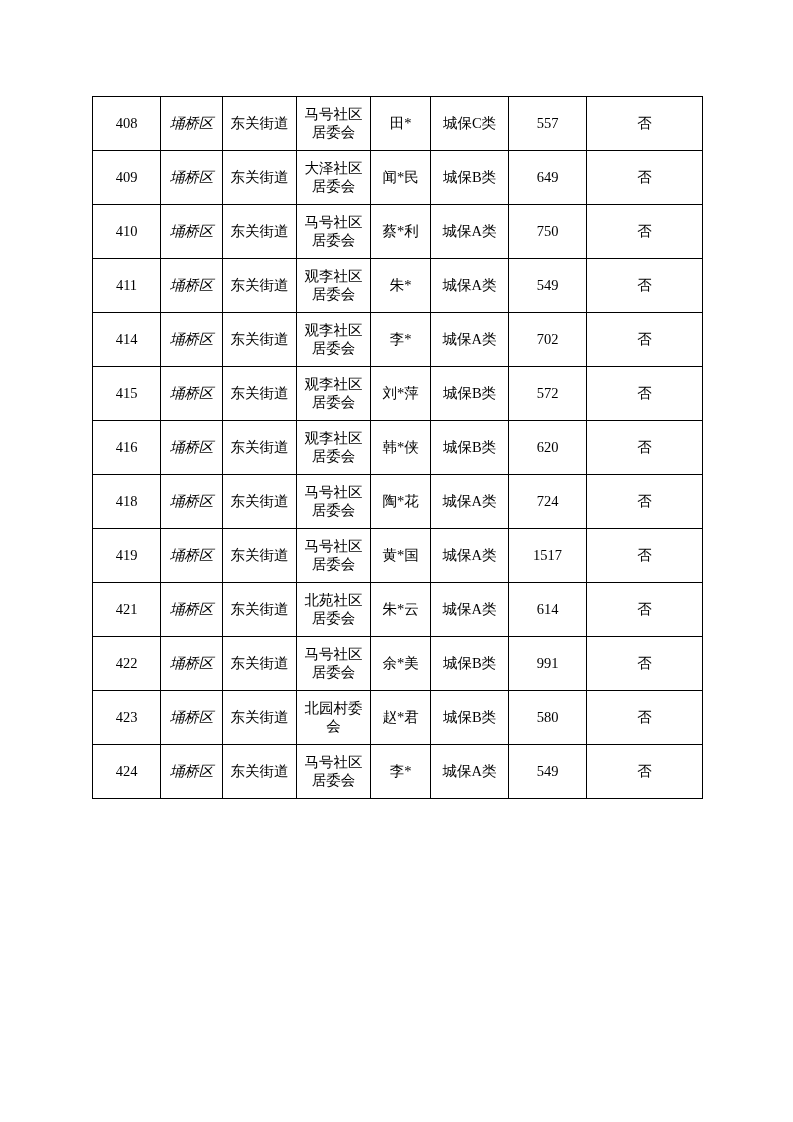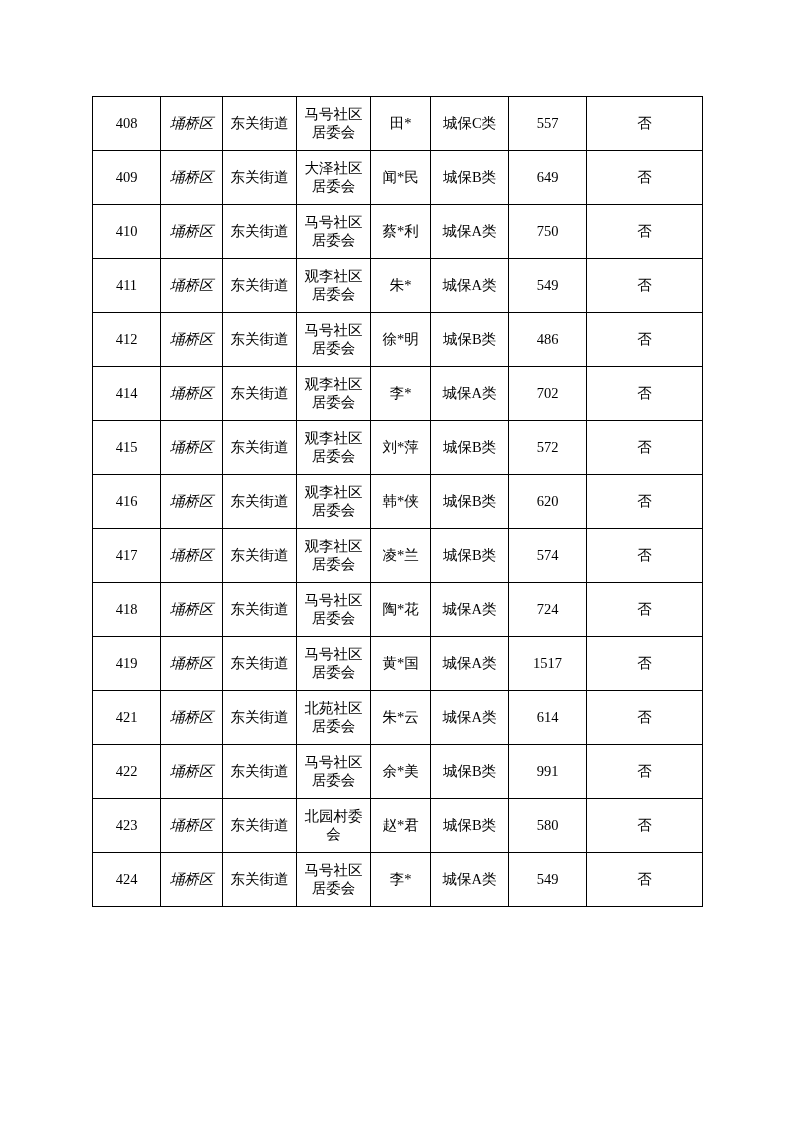--- a/index.html
+++ b/index.html
@@ -159,148 +159,94 @@
           </td>
           <td class="c-amount">
             <span class="cell-inner">549</span>
           </td>
           <td class="c-flag">
             <span class="cell-inner">否</span>
           </td>
         </tr>
         <tr>
           <td class="c-seq">
-            <span class="cell-inner">412</span>
-          </td>
-          <td class="c-district">
-            <span class="cell-inner">埇桥区</span>
-          </td>
-          <td class="c-street">
-            <span class="cell-inner">东关街道</span>
-          </td>
-          <td class="c-committee">
-            <span class="cell-inner">马号社区
-居委会</span>
-          </td>
-          <td class="c-name">
-            <span class="cell-inner">徐*明</span>
+            <span class="cell-inner">414</span>
+          </td>
+          <td class="c-district">
+            <span class="cell-inner">埇桥区</span>
+          </td>
+          <td class="c-street">
+            <span class="cell-inner">东关街道</span>
+          </td>
+          <td class="c-committee">
+            <span class="cell-inner">观李社区
+居委会</span>
+          </td>
+          <td class="c-name">
+            <span class="cell-inner">李*</span>
+          </td>
+          <td class="c-category">
+            <span class="cell-inner">城保A类</span>
+          </td>
+          <td class="c-amount">
+            <span class="cell-inner">702</span>
+          </td>
+          <td class="c-flag">
+            <span class="cell-inner">否</span>
+          </td>
+        </tr>
+        <tr>
+          <td class="c-seq">
+            <span class="cell-inner">415</span>
+          </td>
+          <td class="c-district">
+            <span class="cell-inner">埇桥区</span>
+          </td>
+          <td class="c-street">
+            <span class="cell-inner">东关街道</span>
+          </td>
+          <td class="c-committee">
+            <span class="cell-inner">观李社区
+居委会</span>
+          </td>
+          <td class="c-name">
+            <span class="cell-inner">刘*萍</span>
           </td>
           <td class="c-category">
             <span class="cell-inner">城保B类</span>
           </td>
           <td class="c-amount">
-            <span class="cell-inner">486</span>
-          </td>
-          <td class="c-flag">
-            <span class="cell-inner">否</span>
-          </td>
-        </tr>
-        <tr>
-          <td class="c-seq">
-            <span class="cell-inner">414</span>
+            <span class="cell-inner">572</span>
+          </td>
+          <td class="c-flag">
+            <span class="cell-inner">否</span>
+          </td>
+        </tr>
+        <tr>
+          <td class="c-seq">
+            <span class="cell-inner">416</span>
           </td>
           <td class="c-district">
             <span class="cell-inner">埇桥区</span>
           </td>
           <td class="c-street">
             <span class="cell-inner">东关街道</span>
           </td>
           <td class="c-committee">
             <span class="cell-inner">观李社区
 居委会</span>
           </td>
           <td class="c-name">
-            <span class="cell-inner">李*</span>
-          </td>
-          <td class="c-category">
-            <span class="cell-inner">城保A类</span>
-          </td>
-          <td class="c-amount">
-            <span class="cell-inner">702</span>
-          </td>
-          <td class="c-flag">
-            <span class="cell-inner">否</span>
-          </td>
-        </tr>
-        <tr>
-          <td class="c-seq">
-            <span class="cell-inner">415</span>
-          </td>
-          <td class="c-district">
-            <span class="cell-inner">埇桥区</span>
-          </td>
-          <td class="c-street">
-            <span class="cell-inner">东关街道</span>
-          </td>
-          <td class="c-committee">
-            <span class="cell-inner">观李社区
-居委会</span>
-          </td>
-          <td class="c-name">
-            <span class="cell-inner">刘*萍</span>
+            <span class="cell-inner">韩*侠</span>
           </td>
           <td class="c-category">
             <span class="cell-inner">城保B类</span>
           </td>
           <td class="c-amount">
-            <span class="cell-inner">572</span>
-          </td>
-          <td class="c-flag">
-            <span class="cell-inner">否</span>
-          </td>
-        </tr>
-        <tr>
-          <td class="c-seq">
-            <span class="cell-inner">416</span>
-          </td>
-          <td class="c-district">
-            <span class="cell-inner">埇桥区</span>
-          </td>
-          <td class="c-street">
-            <span class="cell-inner">东关街道</span>
-          </td>
-          <td class="c-committee">
-            <span class="cell-inner">观李社区
-居委会</span>
-          </td>
-          <td class="c-name">
-            <span class="cell-inner">韩*侠</span>
-          </td>
-          <td class="c-category">
-            <span class="cell-inner">城保B类</span>
-          </td>
-          <td class="c-amount">
             <span class="cell-inner">620</span>
-          </td>
-          <td class="c-flag">
-            <span class="cell-inner">否</span>
-          </td>
-        </tr>
-        <tr>
-          <td class="c-seq">
-            <span class="cell-inner">417</span>
-          </td>
-          <td class="c-district">
-            <span class="cell-inner">埇桥区</span>
-          </td>
-          <td class="c-street">
-            <span class="cell-inner">东关街道</span>
-          </td>
-          <td class="c-committee">
-            <span class="cell-inner">观李社区
-居委会</span>
-          </td>
-          <td class="c-name">
-            <span class="cell-inner">凌*兰</span>
-          </td>
-          <td class="c-category">
-            <span class="cell-inner">城保B类</span>
-          </td>
-          <td class="c-amount">
-            <span class="cell-inner">574</span>
           </td>
           <td class="c-flag">
             <span class="cell-inner">否</span>
           </td>
         </tr>
         <tr>
           <td class="c-seq">
             <span class="cell-inner">418</span>
           </td>
           <td class="c-district">

